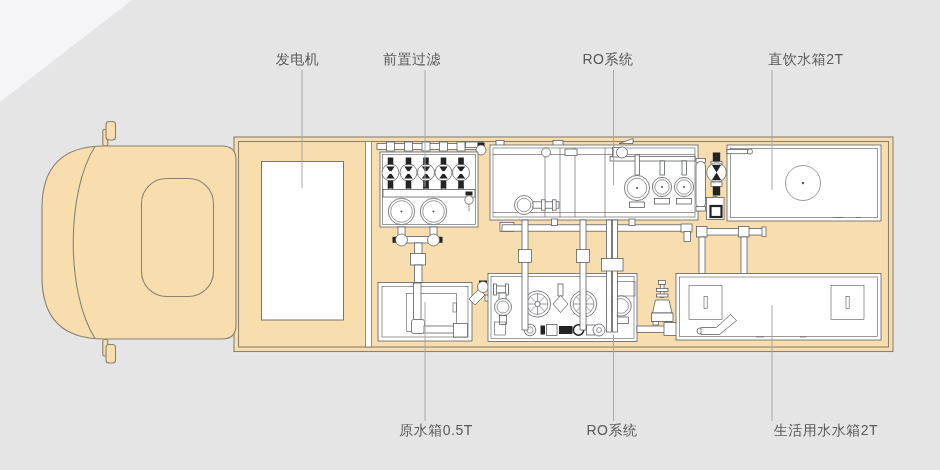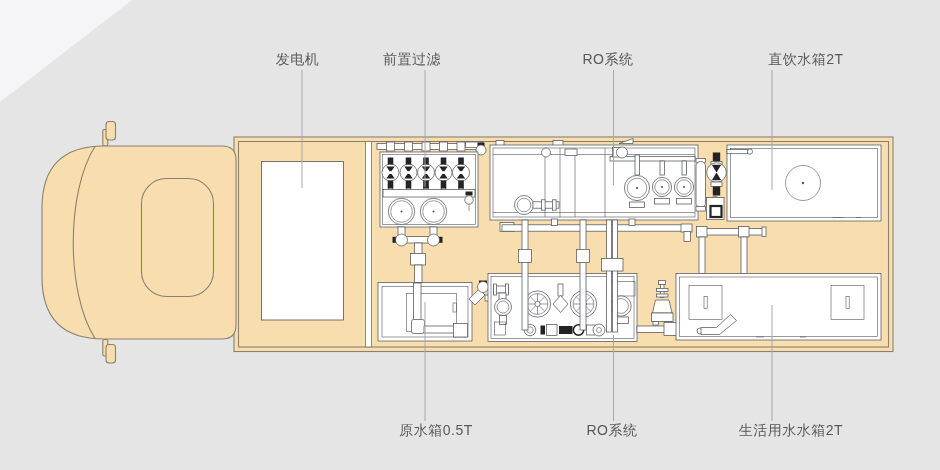--- a/index.html
+++ b/index.html
@@ -306,14 +306,14 @@
       <line x1="772" y1="305" x2="772" y2="421" class="leader"></line>
     </g>
   </svg>
 
   <div class="callout callout-top" style="left:297.5px">发电机</div>
   <div class="callout callout-top" style="left:412px">前置过滤</div>
   <div class="callout callout-top" style="left:608px">RO系统</div>
   <div class="callout callout-top" style="left:806px">直饮水箱2T</div>
   <div class="callout callout-bottom" style="left:436px">原水箱0.5T</div>
   <div class="callout callout-bottom" style="left:612px">RO系统</div>
-  <div class="callout callout-bottom" style="left:791px">生活用水水箱2T</div>
+  <div class="callout callout-bottom" style="left:826px">生活用水水箱2T</div>
 </div>
 
 </body></html>

